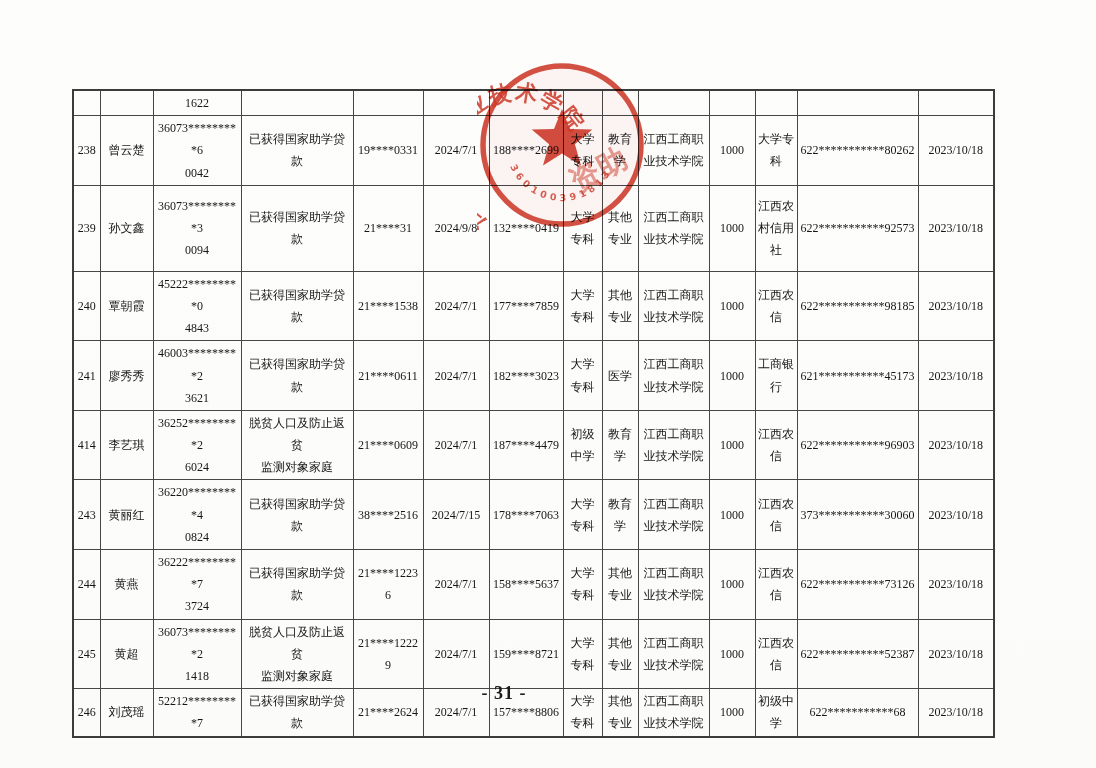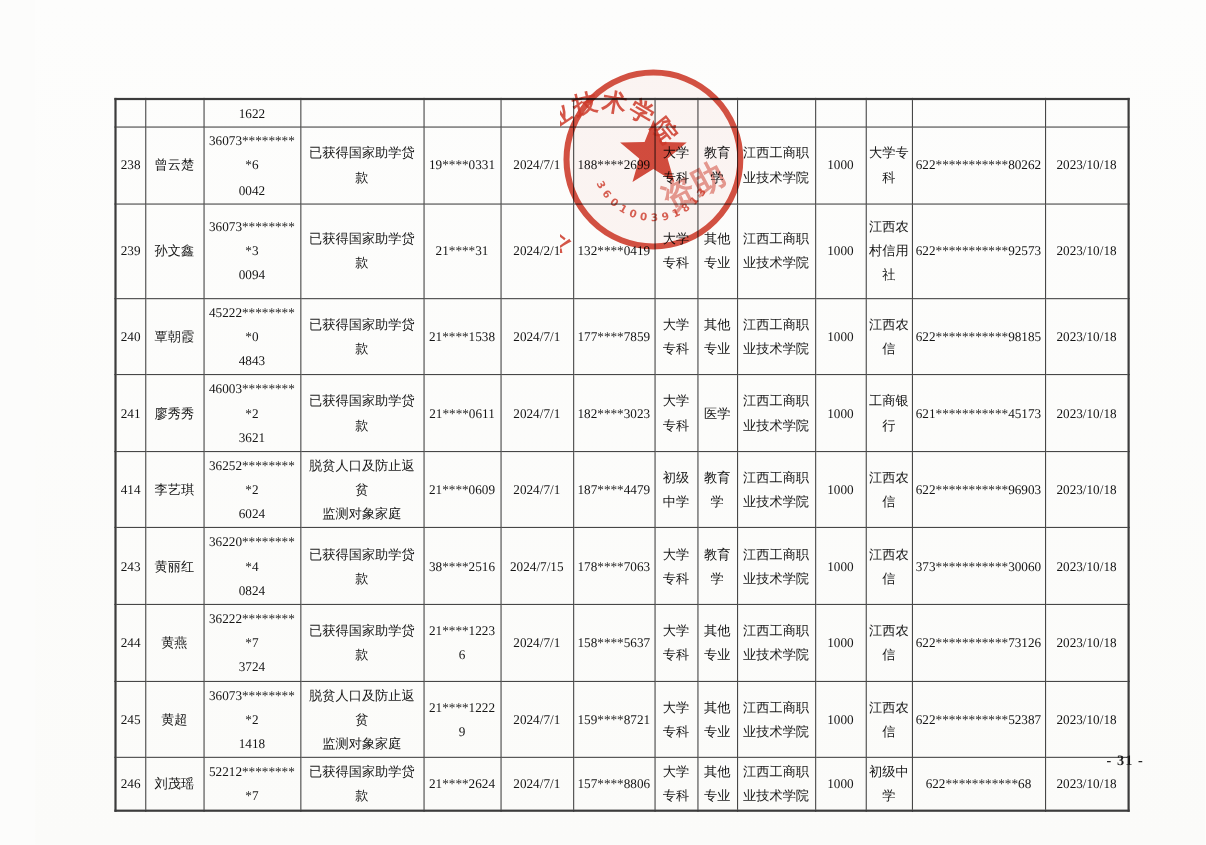--- a/index.html
+++ b/index.html
@@ -2,40 +2,40 @@
 <html><head>
 <meta charset="utf-8">
 <style>
   html,body{margin:0;padding:0;}
   body{
     width:1096px;height:768px;position:relative;overflow:hidden;
     background:#fcfcfb;
     font-family:"Liberation Serif","DejaVu Serif",serif;
     color:#141414;
   }
-  .sheet{position:absolute;inset:0;background:linear-gradient(180deg,#fdfdfc 0%,#fbfbf9 100%);margin-left:32px;}
+  .sheet{position:absolute;inset:0;background:linear-gradient(180deg,#fdfdfc 0%,#fbfbf9 100%);}
   table.aid{
     position:absolute;left:72px;top:89px;width:921px;
     border-collapse:collapse;table-layout:fixed;
     border:2px solid #3c3c3c;
   }
   table.aid td{
     border:1px solid #474747;
     text-align:center;vertical-align:middle;
     font-size:12px;line-height:1.85;
     white-space:pre-line;word-break:break-all;
     padding:1px 2px;color:#161616;
   }
   td.c-id{font-size:11.5px;letter-spacing:0;}
   td.c-card{font-size:12px;}
   td.low{padding-top:14px;}
   td.c-aid{font-size:12px;}
   .pageno{
     position:absolute;left:0;top:683px;width:1008px;
-    text-align:right;font-size:13px;font-weight:bold;color:#1c1c1c;
+    text-align:center;font-size:18px;font-weight:bold;color:#1c1c1c;
     letter-spacing:1px;
   }
   .seal{
     position:absolute;left:477px;top:60px;width:170px;height:170px;
     mix-blend-mode:multiply;pointer-events:none;
   }
 </style>
 </head>
 <body>
 
@@ -92,21 +92,21 @@
           <td class="c-card low">622***********80262</td>
           <td class="c-date2">2023/10/18</td>
         </tr>
         <tr style="height: 86px;">
           <td class="c-no">239</td>
           <td class="c-name">孙文鑫</td>
           <td class="c-id">36073*********3
 0094</td>
           <td class="c-aid">已获得国家助学贷款</td>
           <td class="c-code">21****31</td>
-          <td class="c-date1">2024/2/1</td>
+          <td class="c-date1">2024/9/8</td>
           <td class="c-phone">132****0419</td>
           <td class="c-edu">大学专科</td>
           <td class="c-major">其他专业</td>
           <td class="c-school">江西工商职业技术学院</td>
           <td class="c-amount">1000</td>
           <td class="c-bank">江西农村信用社</td>
           <td class="c-card low">622***********92573</td>
           <td class="c-date2">2023/10/18</td>
         </tr>
         <tr style="height: 57px;">

